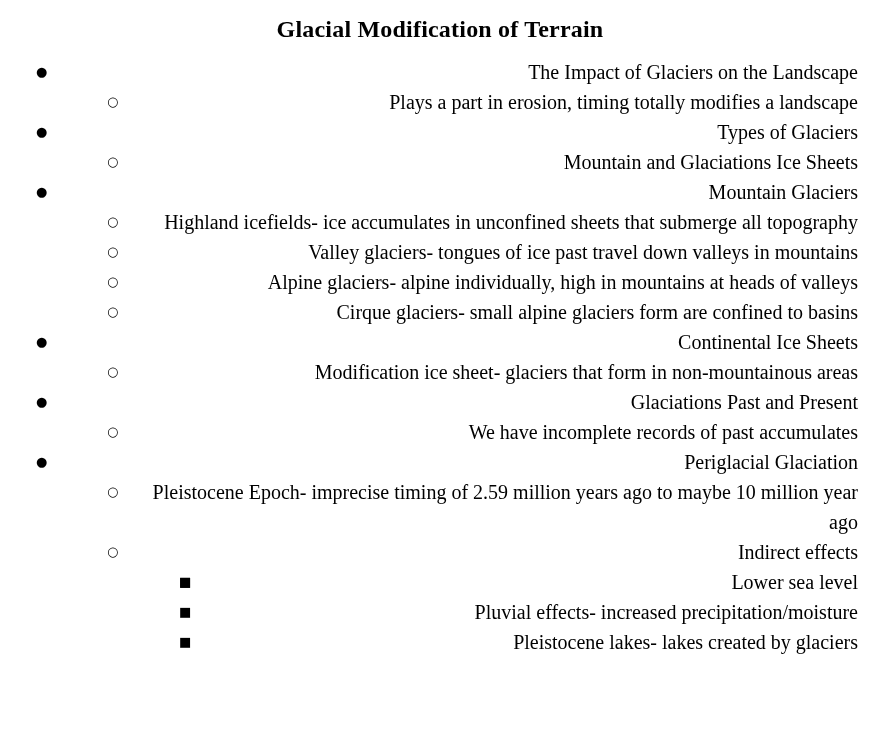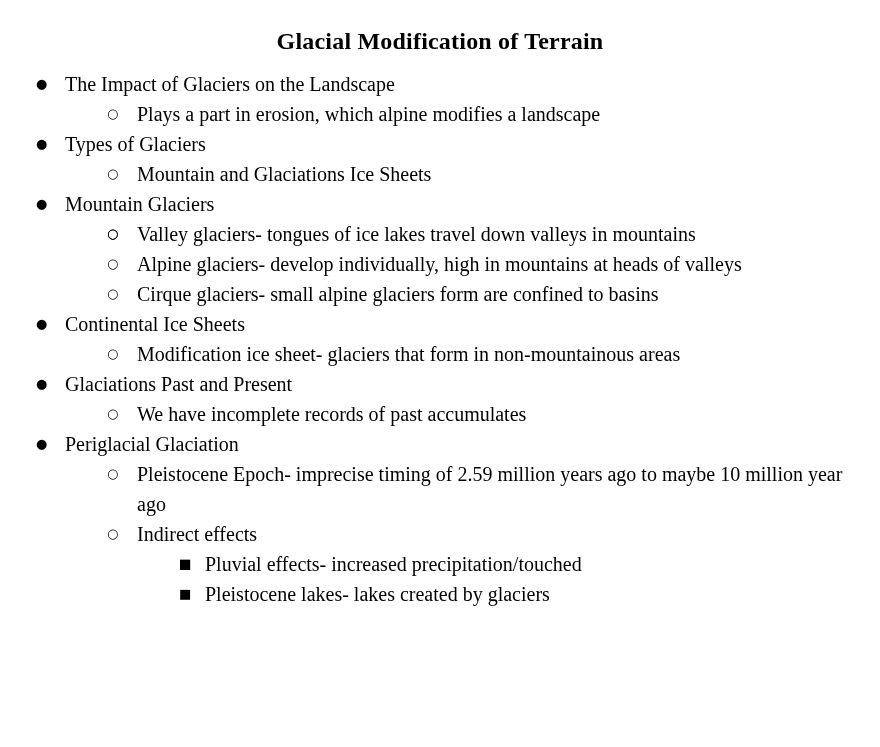--- a/index.html
+++ b/index.html
@@ -12,40 +12,41 @@
     background: #ffffff;
     color: #000000;
     font-family: "Liberation Serif", "DejaVu Serif", serif;
     overflow: hidden;
   }
   .page {
     width: 880px;
     height: 747px;
   }
   .title {
-    margin: 12px;
+    margin: 0;
     padding-top: 15px;
     height: 29px;
     line-height: 29px;
     font-size: 24px;
     font-weight: 700;
     text-align: center;
     letter-spacing: 0.2px;
   }
   .outline {
     width: 858px;
     margin-top: 13px;
   }
   .item {
     position: relative;
     font-size: 20px;
     line-height: 30px;
   }
   .item .text {
     display: block;
+    text-align: right;
   }
   .l1 { padding-left: 65px; }
   .l2 { padding-left: 137px; }
   .l3 { padding-left: 205px; }
   .bullet {
     position: absolute;
     top: 0;
     line-height: 30px;
     font-family: "DejaVu Sans", sans-serif;
   }
@@ -58,44 +59,45 @@
 
 <div class="page">
   <h1 class="title">Glacial Modification of Terrain</h1>
   <div class="outline">
       <div class="item l1">
         <span class="bullet">●</span>
         <span class="text">The Impact of Glaciers on the Landscape</span>
       </div>
       <div class="item l2">
         <span class="bullet">○</span>
-        <span class="text">Plays a part in erosion, which alpine modifies a landscape</span>
+        <span class="text">Plays a part in erosion, timing totally modifies a landscape</span>
       </div>
       <div class="item l1">
         <span class="bullet">●</span>
         <span class="text">Types of Glaciers</span>
       </div>
       <div class="item l2">
         <span class="bullet">○</span>
         <span class="text">Mountain and Glaciations Ice Sheets</span>
       </div>
       <div class="item l1">
         <span class="bullet">●</span>
         <span class="text">Mountain Glaciers</span>
       </div>
       <div class="item l2">
         <span class="bullet">○</span>
+        <span class="text">Highland icefields- ice accumulates in unconfined sheets that submerge all topography</span>
       </div>
       <div class="item l2">
         <span class="bullet">○</span>
-        <span class="text">Valley glaciers- tongues of ice lakes travel down valleys in mountains</span>
+        <span class="text">Valley glaciers- tongues of ice past travel down valleys in mountains</span>
       </div>
       <div class="item l2">
         <span class="bullet">○</span>
-        <span class="text">Alpine glaciers- develop individually, high in mountains at heads of valleys</span>
+        <span class="text">Alpine glaciers- alpine individually, high in mountains at heads of valleys</span>
       </div>
       <div class="item l2">
         <span class="bullet">○</span>
         <span class="text">Cirque glaciers- small alpine glaciers form are confined to basins</span>
       </div>
       <div class="item l1">
         <span class="bullet">●</span>
         <span class="text">Continental Ice Sheets</span>
       </div>
       <div class="item l2">
@@ -120,23 +122,24 @@
       </div>
       <div class="item l2">
         <span class="bullet">○</span>
         <span class="text">Indirect effects</span>
       </div>
       <div class="item l3">
         <span class="bullet">■</span>
       </div>
       <div class="item l3">
         <span class="bullet">■</span>
+        <span class="text">Lower sea level</span>
       </div>
       <div class="item l3">
         <span class="bullet">■</span>
-        <span class="text">Pluvial effects- increased precipitation/touched</span>
+        <span class="text">Pluvial effects- increased precipitation/moisture</span>
       </div>
       <div class="item l3">
         <span class="bullet">■</span>
         <span class="text">Pleistocene lakes- lakes created by glaciers</span>
       </div>
     </div>
 </div>
 
 </body></html>

